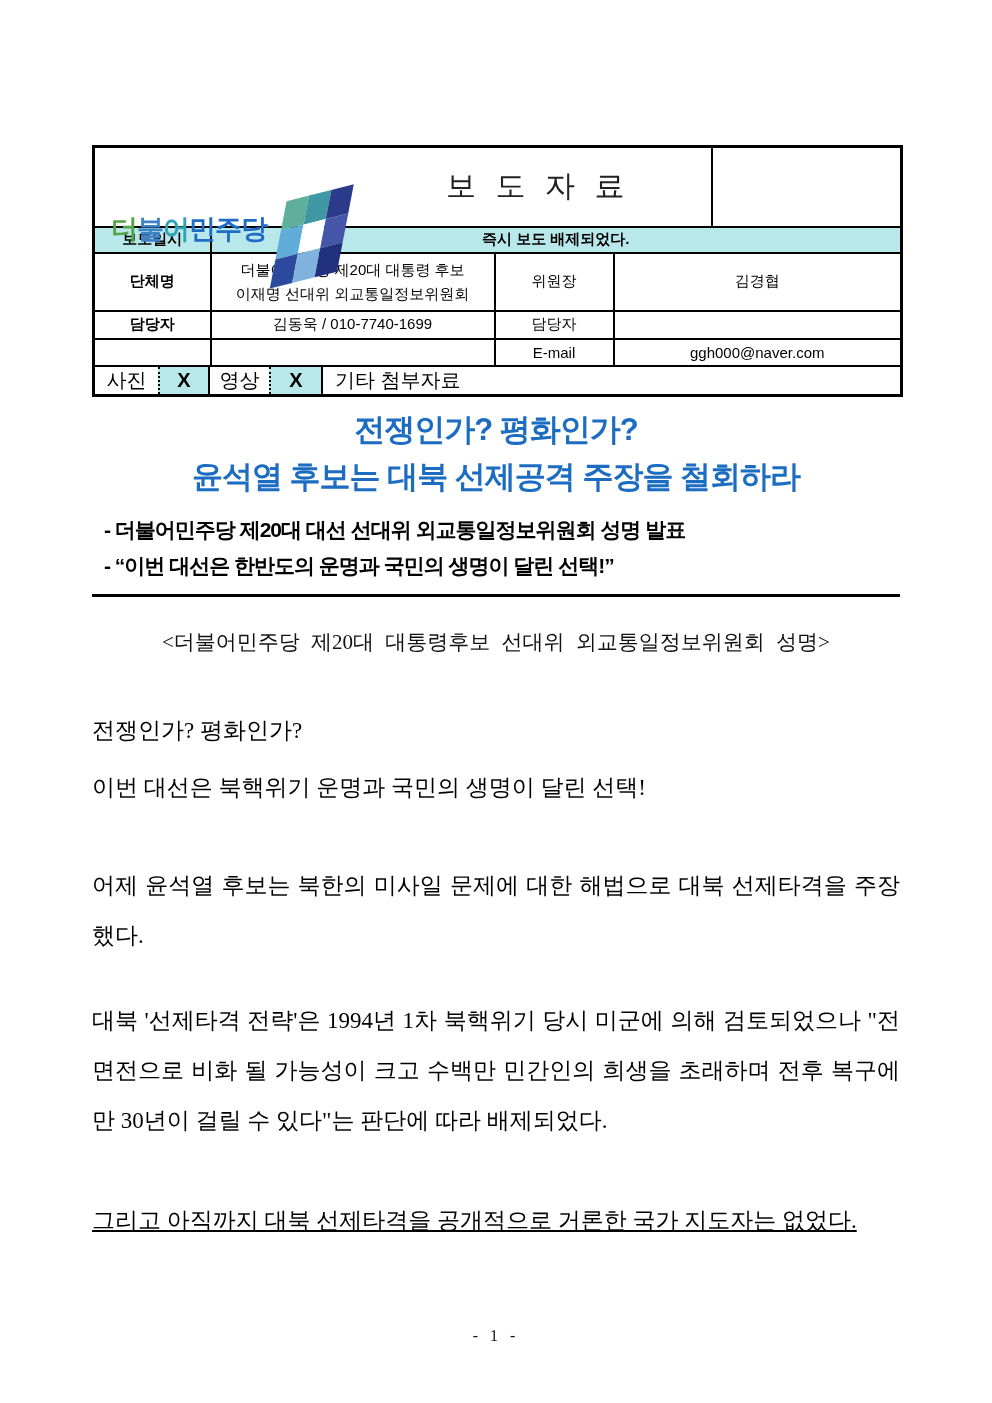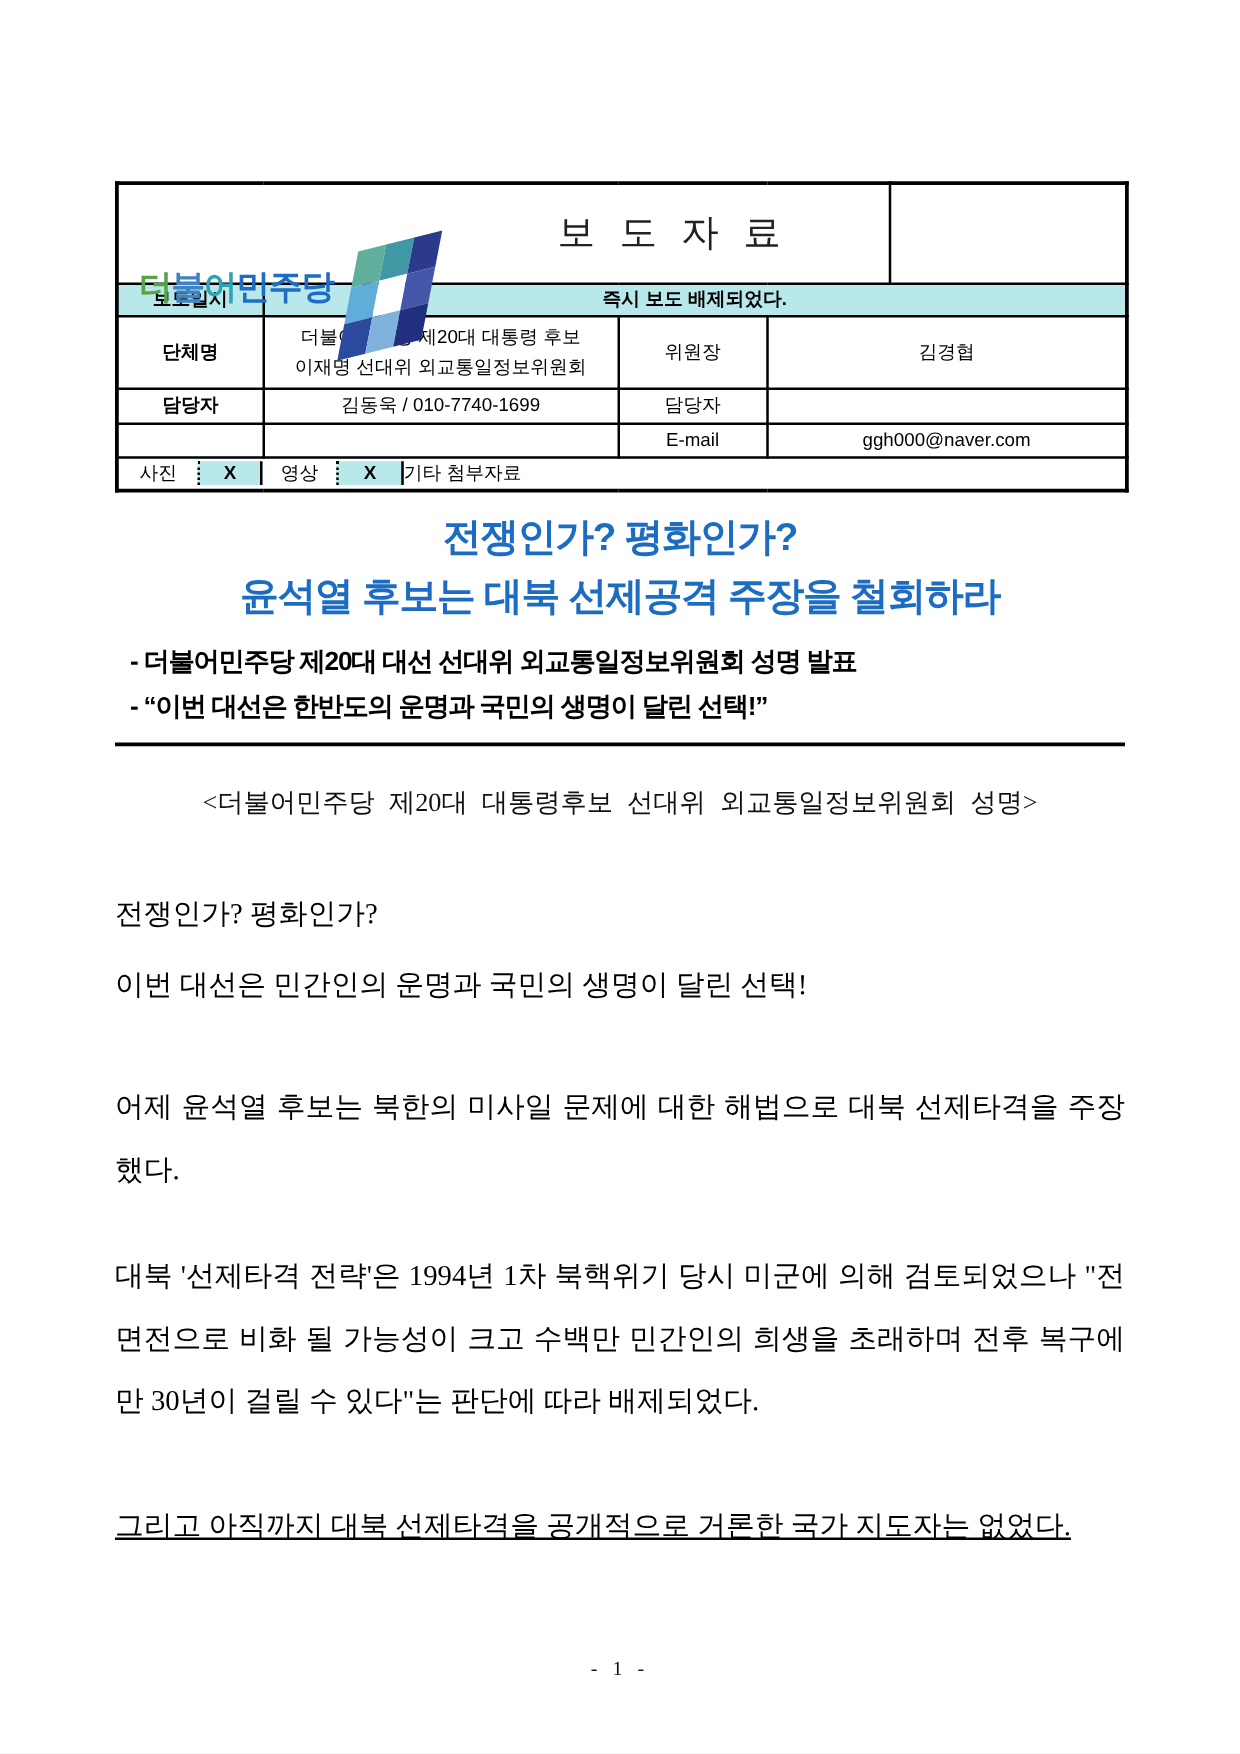--- a/index.html
+++ b/index.html
@@ -32,27 +32,27 @@
   .logo-eo  { color:#2fa3b8; }
   .logo-min { color:#1f6cc5; }
   .flag-svg { position:absolute; left:150px; top:-6px; width:120px; height:112px; z-index:2; }
   .press-title {
     flex:1; text-align:center;
     font-family:"Liberation Serif","DejaVu Serif",serif;
     font-size:30px; letter-spacing:6px; color:#222; padding-right:4px;
   }
   .org-cell div { line-height:24px; }
   
-  .strip { display:flex; align-items:stretch; height:100%; font-size:15px;justify-content:flex-end; }
+  .strip { display:flex; align-items:stretch; height:100%; font-size:20px;justify-content:flex-end; }
   .strip > div { display:flex; align-items:center; justify-content:center; }
   .s-photo { width:63px; }
   .s-x1 { width:52px; background:#b8e8e9; border-left:2px dotted #000; border-right:2px solid #000; font-weight:bold; }
   .s-video { width:59px; }
   .s-x2 { width:54px; background:#b8e8e9; border-left:2px dotted #000; border-right:2px solid #000; font-weight:bold; }
-  .s-etc { flex:1; justify-content:flex-start !important; }
+  .s-etc { flex:1; justify-content:flex-start !important; padding-left:12px; }
 
   
   .headline {
     position:absolute; top:406px; left:0; width:100%;
     text-align:center; color:#1c6dc1; font-weight:bold;
     font-size:31px; line-height:47px; letter-spacing:-1px;
   }
   .subheads {
     position:absolute; top:512px; left:104px; width:780px;
     font-weight:bold; font-size:21px; line-height:36px; letter-spacing:-1px;
@@ -166,21 +166,21 @@
     <div>- 더불어민주당 제20대 대선 선대위 외교통일정보위원회 성명 발표</div>
     <div>- “이번 대선은 한반도의 운명과 국민의 생명이 달린 선택!”</div>
   </div>
 
   <div class="rule"></div>
 
   <div class="statement-heading">&lt;더불어민주당 제20대 대통령후보 선대위 외교통일정보위원회 성명&gt;</div>
 
   <div class="body-block">
     <p class="p1">전쟁인가?  평화인가?</p>
-    <p class="p2">이번 대선은 민간인의 운명과 국민의 생명이 달린 선택!</p>
+    <p class="p2">이번 대선은 북핵위기 운명과 국민의 생명이 달린 선택!</p>
     <p class="p3">어제 윤석열 후보는 북한의 미사일 문제에 대한 해법으로 대북 선제타격을 주장했다.</p>
     <p class="p4">대북 '선제타격 전략'은 1994년 1차 북핵위기 당시 미군에 의해 검토되었으나 "전면전으로 비화 될 가능성이 크고 수백만 민간인의 희생을 초래하며 전후 복구에만 30년이 걸릴 수 있다"는 판단에 따라 배제되었다.</p>
     <p class="p5">그리고 아직까지 대북 선제타격을 공개적으로 거론한 국가 지도자는 없었다.</p>
   </div>
 
   <div class="page-number">- 1 -</div>
 
 </div>
 
 </body></html>

